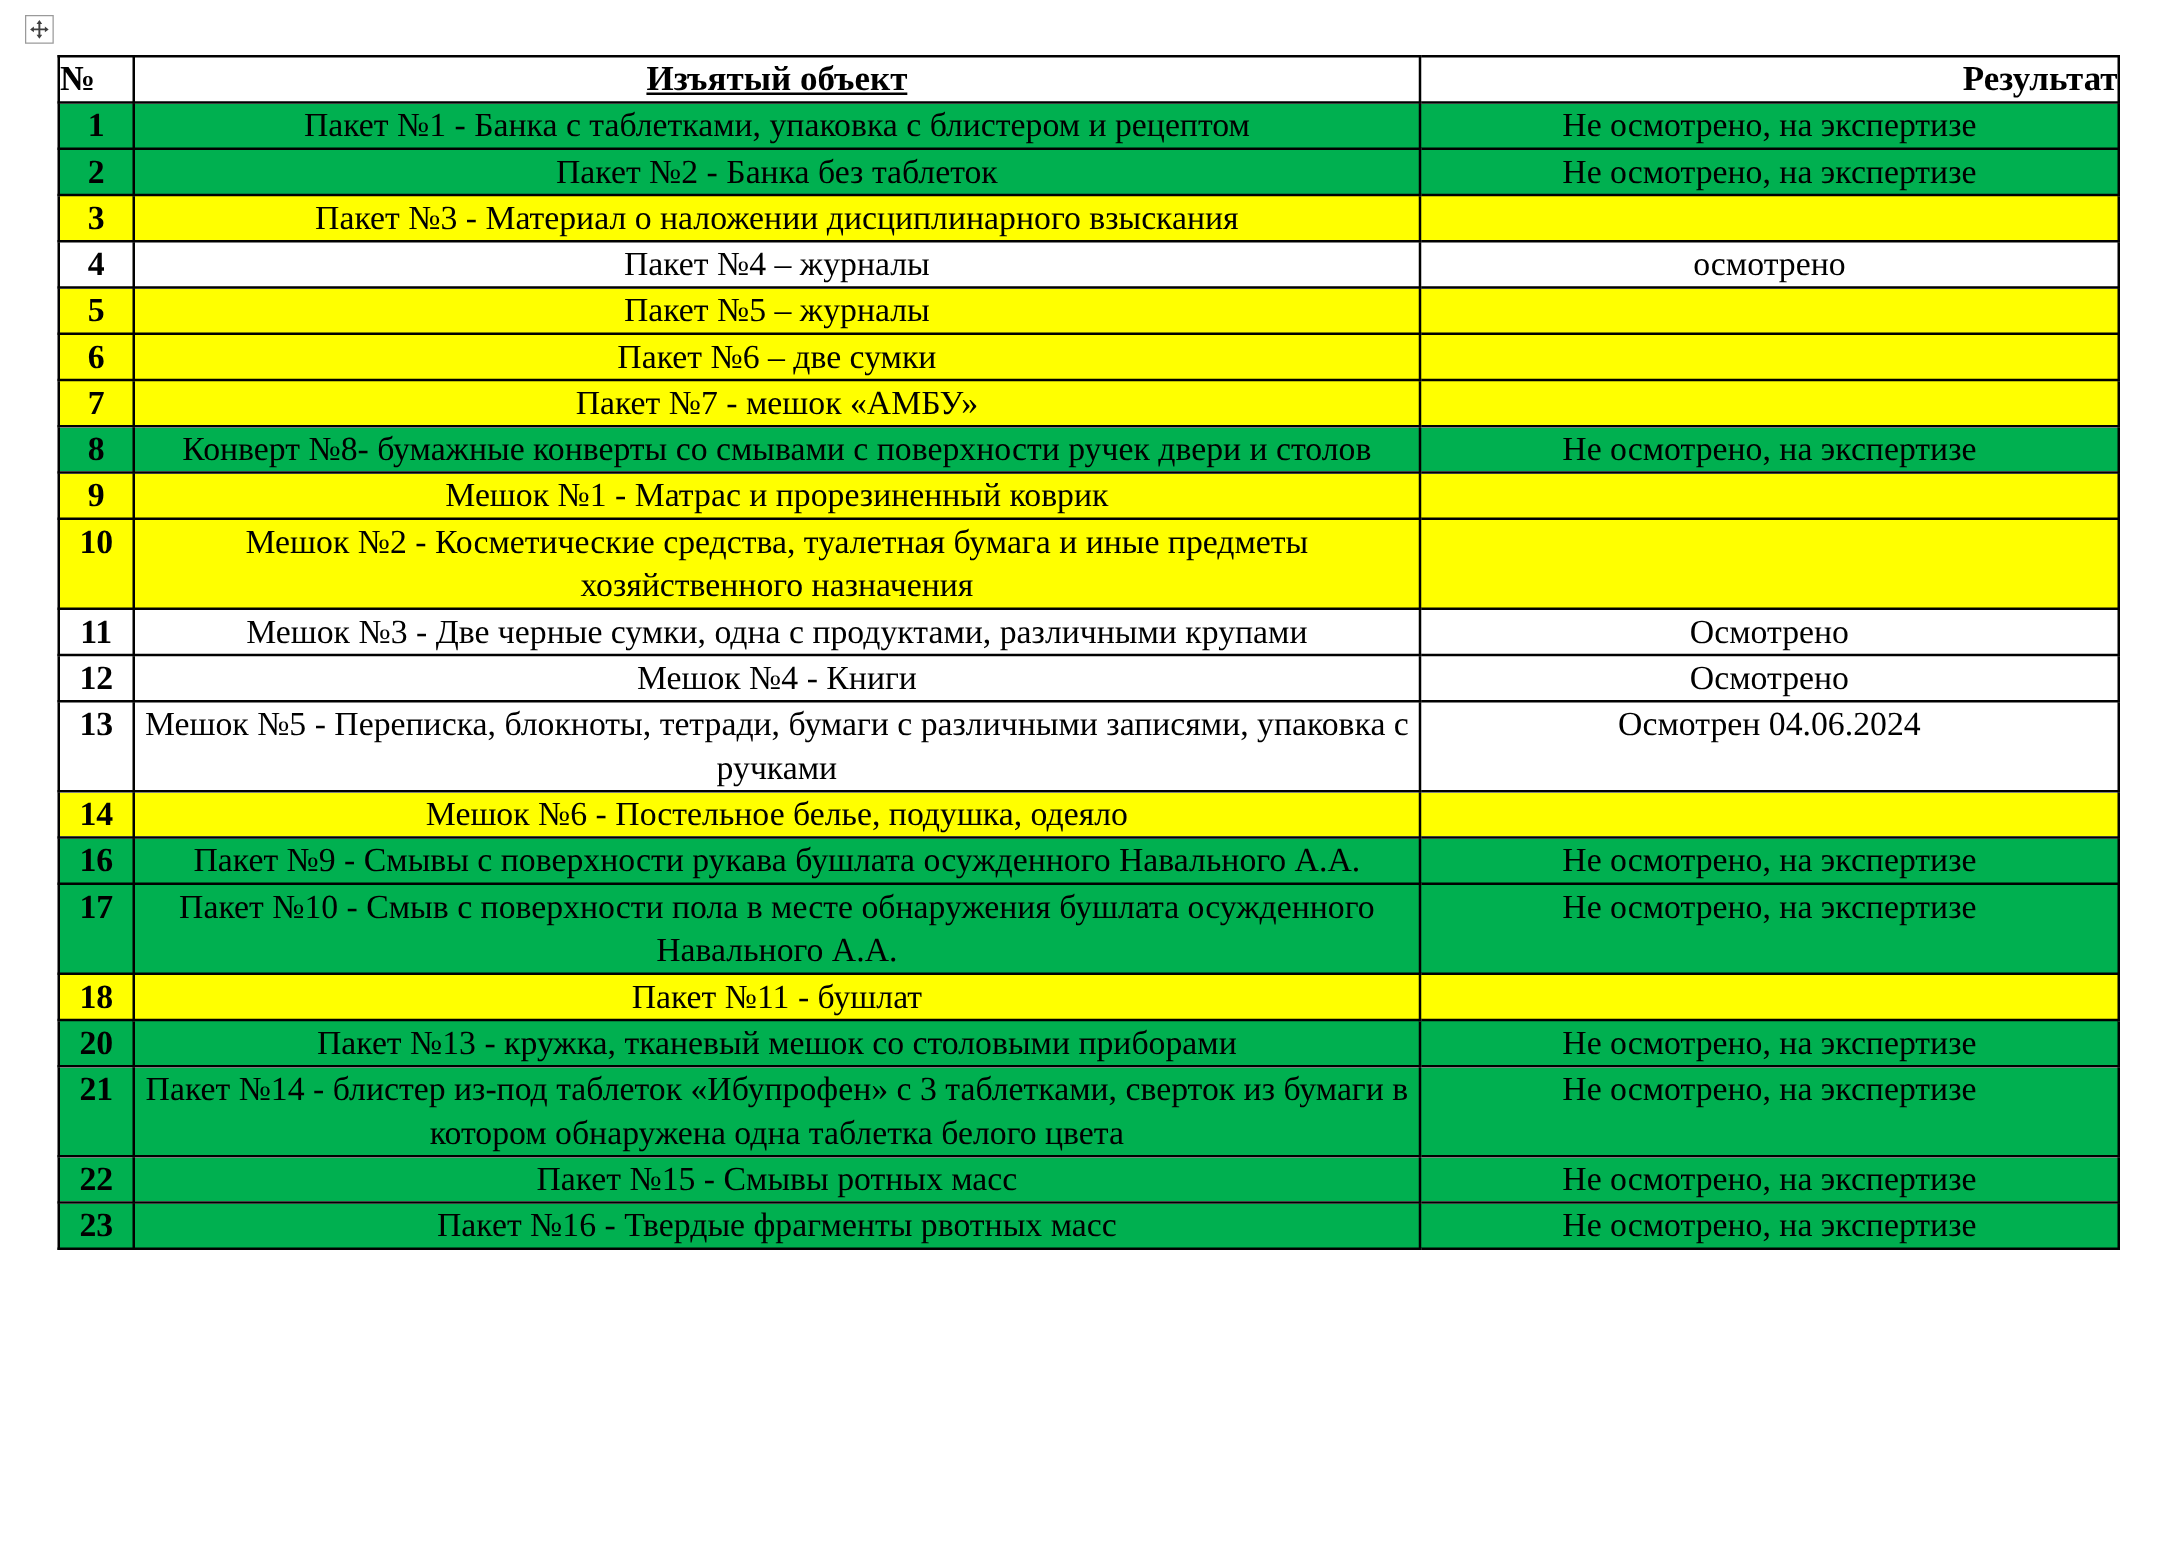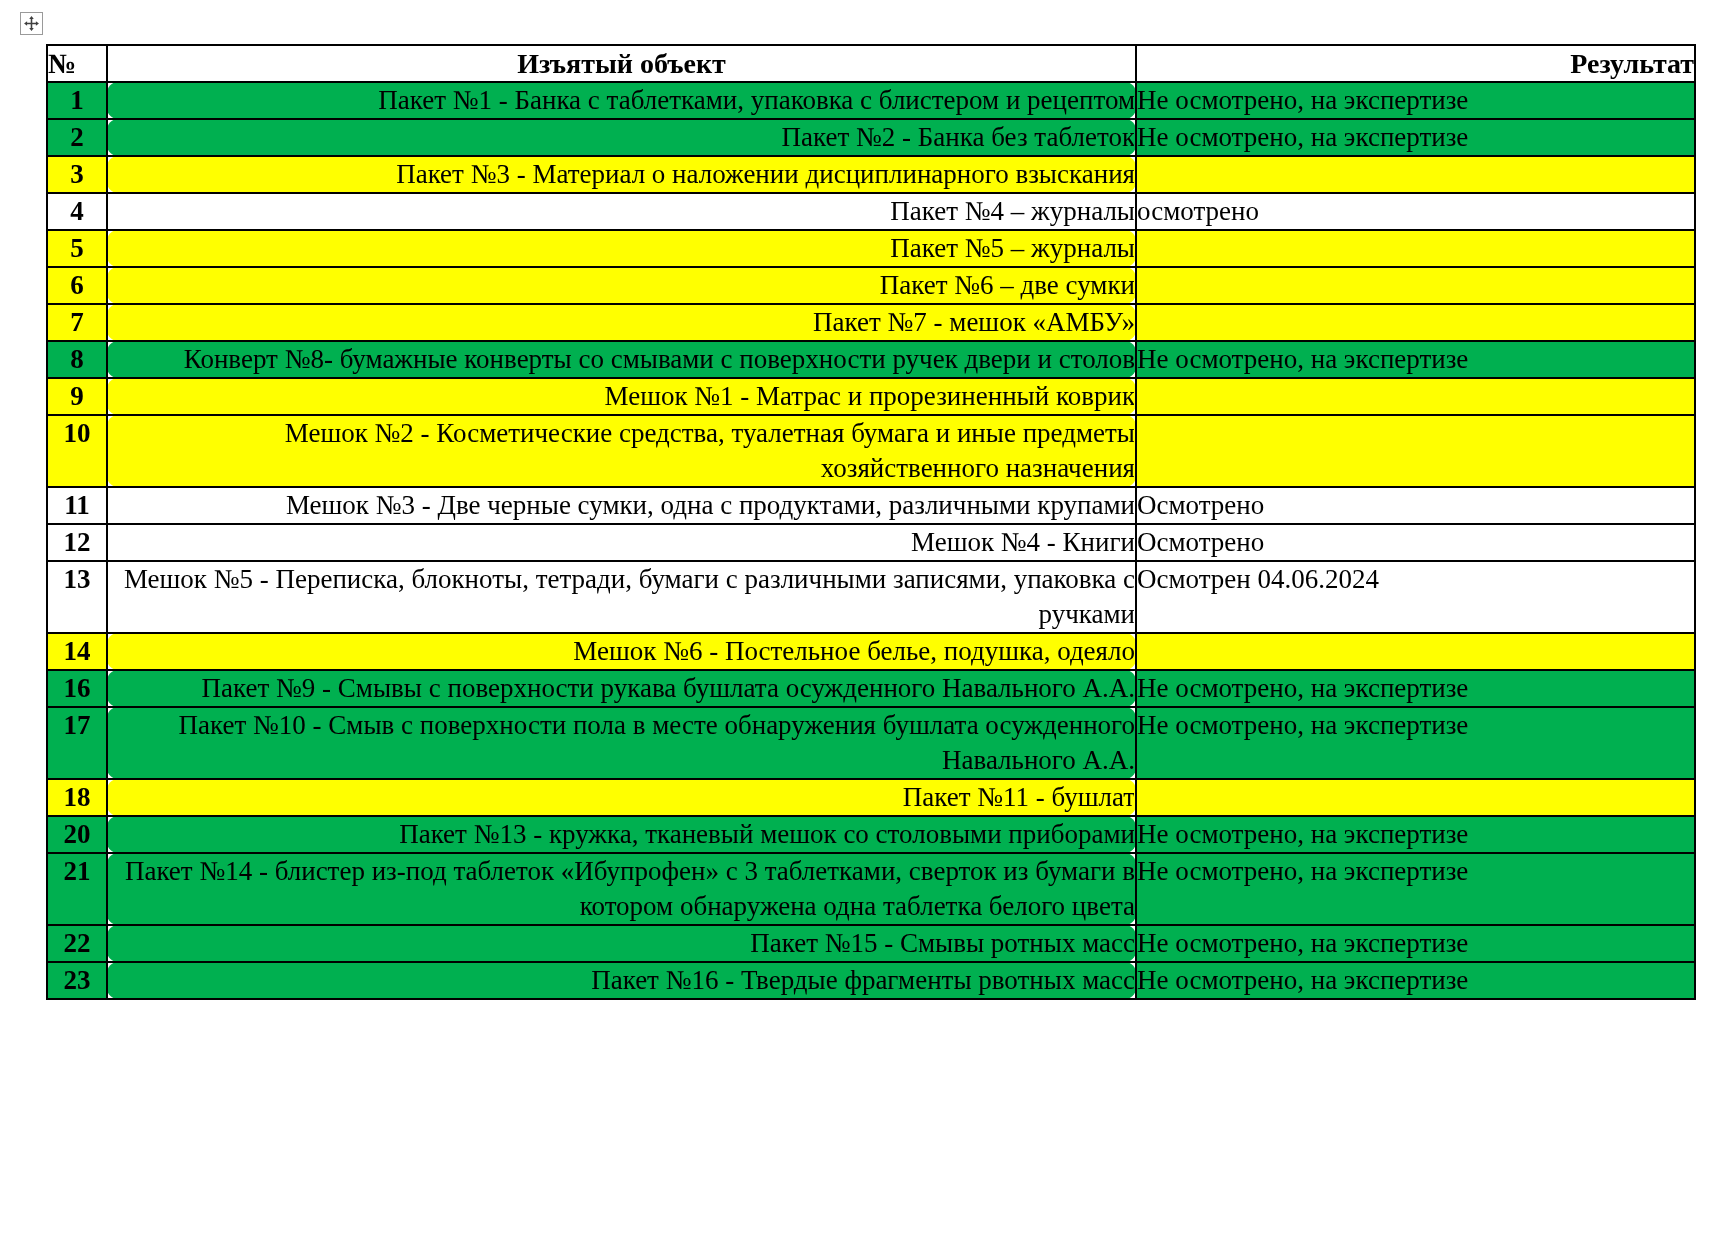--- a/index.html
+++ b/index.html
@@ -51,35 +51,35 @@
     overflow: hidden;
   }
 
   table.evidence thead th {
     font-weight: bold;
     font-size: 28px;
     background: #ffffff;
     height: 35px;
   }
   th.h-num { text-align: left; padding-left: 2px; }
-  th.h-obj { text-align: center; }
+  th.h-obj { text-align: center; text-decoration: underline; }
   th.h-res { text-align: right; }
 
   td.num {
     font-weight: bold;
     text-align: center;
     height: 35px;
   }
   td.obj {
-    text-align: right;
+    text-align: center;
     padding-left: 10px;
     padding-right: 8px;
-    border-radius: 11px;
   }
   td.res {
+    text-align: center;
     padding-left: 4px;
     padding-right: 4px;
   }
 
   tr.green  td { background: #00B050; }
   tr.yellow td { background: #FFFF00; }
   tr.white  td { background: #FFFFFF; }
 </style>
 </head>
 <body>

